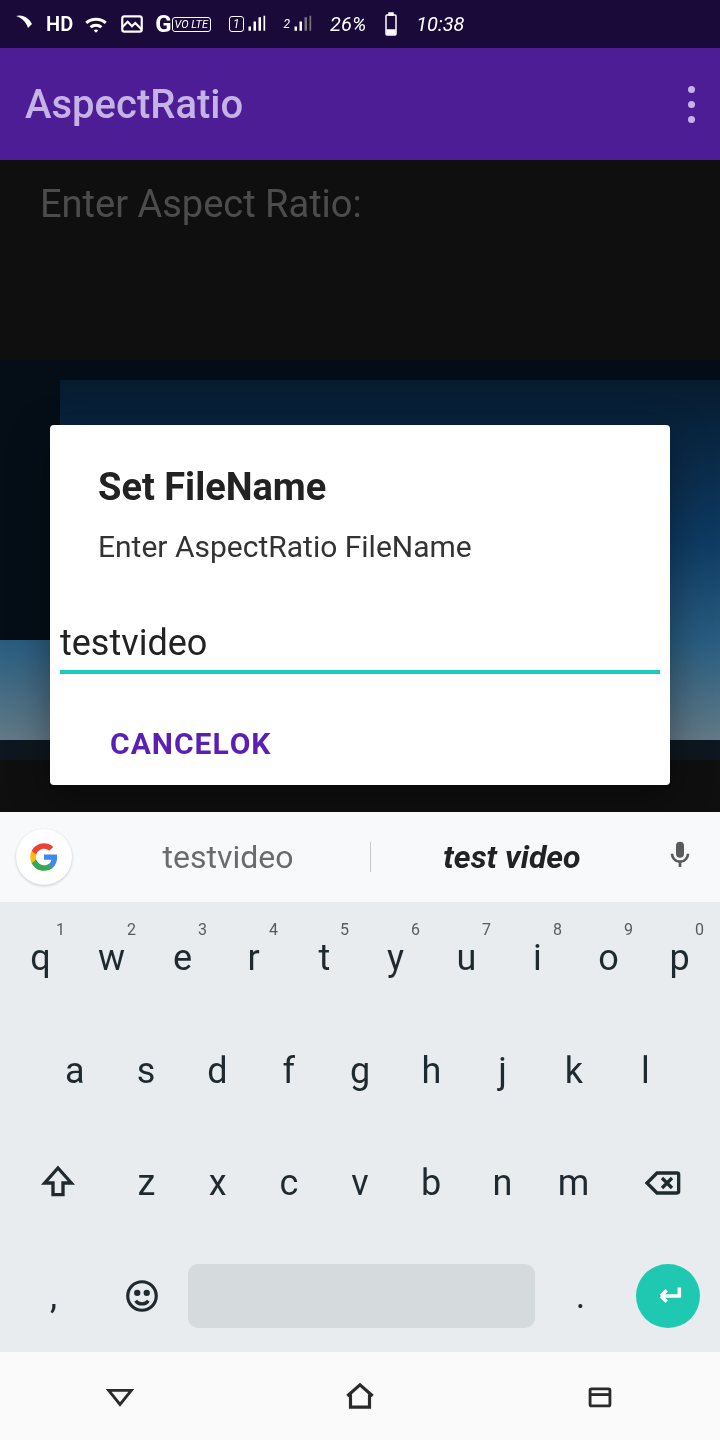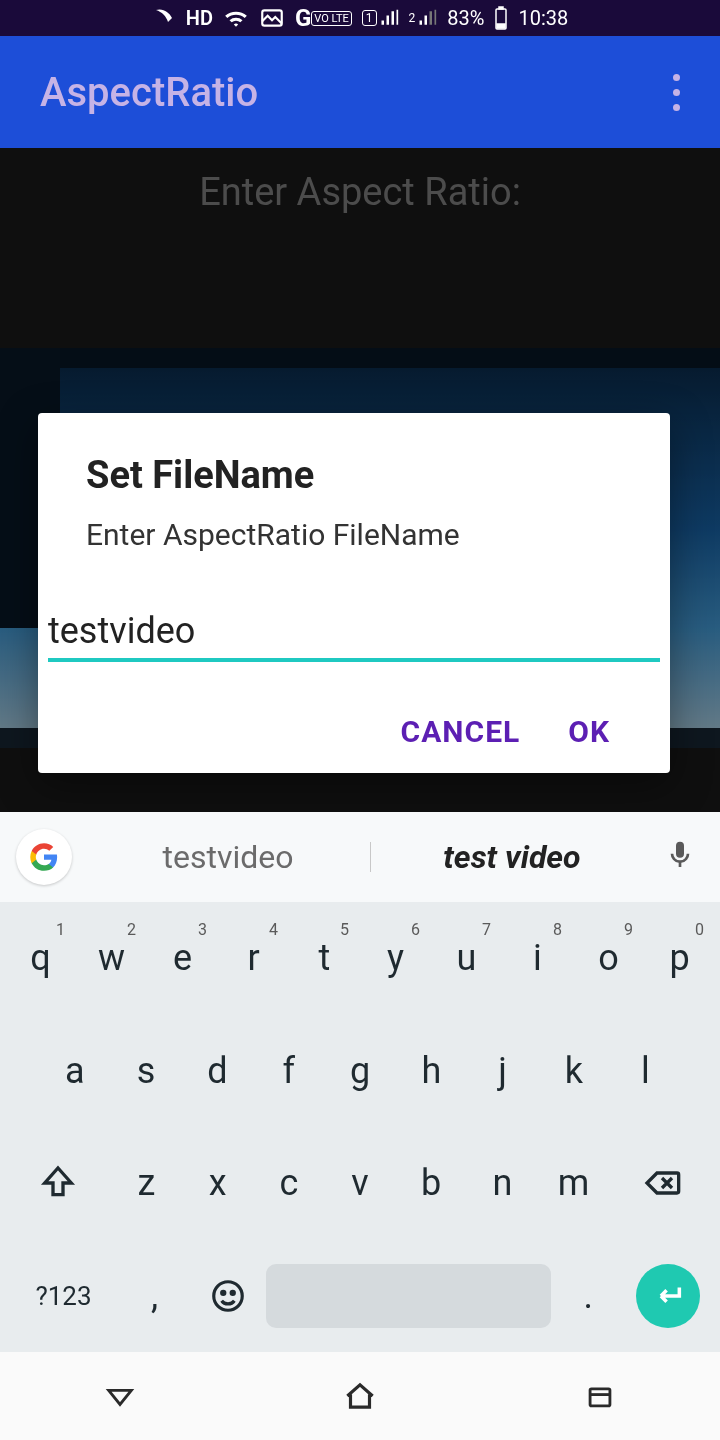--- a/index.html
+++ b/index.html
@@ -1,45 +1,45 @@
 <!DOCTYPE html>
 <html><head>
 <meta charset="utf-8">
 <style>
   * { margin: 0; padding: 0; box-sizing: border-box; font-family: Roboto, -apple-system, sans-serif; }
   html, body { width: 720px; height: 1440px; overflow: hidden; background: #000; }
 
   
-  .status-bar { height: 36px; background: #1a0a3a; display: flex; align-items: center; justify-content: center; padding: 0 12px; color: #fff; font-size: 20px; }
+  .status-bar { height: 48px; background: #1a0a3a; display: flex; align-items: center; justify-content: flex-start; padding: 0 12px; color: #fff; font-size: 20px; }
   .status-left, .status-right { display: flex; align-items: center; gap: 10px; }
-  .status-right { gap: 10px; }
+  .status-right { gap: 18px; font-style: italic; }
   .sicon { display: inline-flex; align-items: center; justify-content: center; }
 
   
-  .app-bar { height: 112px; background: #1d4ed8; display: flex; align-items: center; justify-content: space-between; padding: 0 40px; }
+  .app-bar { height: 112px; background: #4c1d95; display: flex; align-items: center; justify-content: space-between; padding: 0 25px; }
   .app-title { color: #c6b3e6; font-size: 40px; font-weight: 500; }
   .overflow { color: #c6b3e6; font-size: 32px; line-height: 8px; display:flex; flex-direction:column; gap:8px;}
   .dot{width:7px;height:7px;border-radius:50%;background:#c6b3e6;}
 
   
   .page { position: relative; height: calc(100% - 48px - 112px); background: #1c1c1c; }
-  .page-label { color: #8a8a8a; font-size: 38px; padding: 22px 40px; text-align: center; }
+  .page-label { color: #8a8a8a; font-size: 38px; padding: 22px 40px; }
   .bg-desktop { position:absolute; top:200px; left:0; right:0; height:400px; background:linear-gradient(180deg,#0a2a4a 0%, #1a6ab3 45%, #4aa8e8 70%, #c8e8f8 100%); }
   .bg-taskbar{position:absolute;top:580px;left:0;right:0;height:20px;background:#1a2a3a;}
   .bg-sidebar{position:absolute;top:200px;left:0;width:60px;height:280px;background:#0a1a2a;}
   .bg-top{position:absolute;top:200px;left:0;right:0;height:20px;background:#081828;}
 
   
   .scrim { position: absolute; inset: 0; background: rgba(0,0,0,0.45); }
-  .dialog { position: absolute; left: 38px; right: 50px; top: 265px; background: #fff; border-radius: 4px; padding: 40px 0 24px; box-shadow: 0 12px 40px rgba(0,0,0,.4); }
+  .dialog { position: absolute; left: 50px; right: 50px; top: 265px; background: #fff; border-radius: 4px; padding: 40px 0 24px; box-shadow: 0 12px 40px rgba(0,0,0,.4); }
   .dialog-title { font-size: 38px; font-weight: 700; color: #222; padding: 0 48px 20px; }
   .dialog-sub { font-size: 30px; color: #333; padding: 0 48px 50px; }
   .dialog-input-wrap { padding: 0 10px 40px; }
   .dialog-input { width: 100%; border: none; border-bottom: 4px solid #1fc9c1; font-size: 36px; padding: 8px 0 6px; color: #222; outline: none; caret-color:#1fc9c1;}
-  .dialog-actions { display: flex; justify-content: flex-end; gap: 48px; padding: 12px 60px 0; }
+  .dialog-actions { display: flex; padding: 12px 60px 0; }
   .dlg-btn { background: none; border: none; color: #5c1fb3; font-size: 30px; font-weight: 700; letter-spacing: 1px; cursor: pointer; }
 
   .fab-hint{position:absolute; left:180px; right:180px; top:720px; height:50px; background:#1a5fd6; border-radius:40px 40px 0 0;}
 
   
   .keyboard { position: absolute; left:0; right:0; bottom:0; height:540px; background:#e8ecee; display:flex; flex-direction:column;}
   .suggest { height:90px; background:#f7f9fa; display:flex; align-items:center; padding:0 16px; gap:0;}
   .g-badge{width:56px;height:56px;border-radius:50%;background:#fff;display:flex;align-items:center;justify-content:center;box-shadow:0 1px 3px rgba(0,0,0,.2);margin-right:14px;}
   .sugg{flex:1;text-align:center;font-size:32px;color:#6b6b6b;position:relative;padding:0 6px;}
   .sugg.main{color:#222;font-weight:700;font-style:italic;}
@@ -95,21 +95,21 @@
           <path d="M3 20h3v-5H3zM9 20h3V9H9zM15 20h3V4h-3zM21 20h2V2h-2z"></path>
         </svg>
     </span>
     <span class="sicon">
       <span style="font-size:12px;margin-right:2px">2</span>
       <svg width="20" height="20" viewBox="0 0 24 24" fill="#fff">
           <path d="M3 20h3v-5H3zM9 20h3V9H9z"></path>
           <path d="M15 20h3V4h-3zM21 20h2V2h-2z" fill="#777"></path>
         </svg>
     </span>
-    <span>83%</span>
+    <span>26%</span>
     <span class="sicon">
       <svg width="14" height="24" viewBox="0 0 12 24" fill="none" stroke="#fff" stroke-width="1.5">
           <rect x="1" y="3" width="10" height="20" rx="1"></rect>
           <rect x="4" y="1" width="4" height="2" fill="#fff"></rect>
           <rect x="2" y="18" width="8" height="4" fill="#fff"></rect>
         </svg>
     </span>
     <span>10:38</span>
   </div>
 </div>
@@ -196,21 +196,20 @@
     </div>
     <div id="krow3" style="display:contents"><div class="key">z</div><div class="key">x</div><div class="key">c</div><div class="key">v</div><div class="key">b</div><div class="key">n</div><div class="key">m</div></div>
     <div class="key wide back">
       <svg viewBox="0 0 24 24" fill="none" stroke="#1f2a30" stroke-width="2">
           <path d="M21 6H9l-6 6 6 6h12a1 1 0 001-1V7a1 1 0 00-1-1z"></path>
           <path d="M12 9l6 6M18 9l-6 6"></path>
         </svg>
     </div>
   </div>
   <div class="krow r4">
-    <div class="key sym wide">?123</div>
     <div class="key">,</div>
     <div class="key emoji">
       <svg viewBox="0 0 24 24" fill="none" stroke="#1f2a30" stroke-width="2">
           <circle cx="12" cy="12" r="9"></circle>
           <circle cx="9" cy="10" r="1" fill="#1f2a30"></circle>
           <circle cx="15" cy="10" r="1" fill="#1f2a30"></circle>
           <path d="M8 15c1 1.5 2.5 2 4 2s3-.5 4-2"></path>
         </svg>
     </div>
     <div class="key space"></div>

